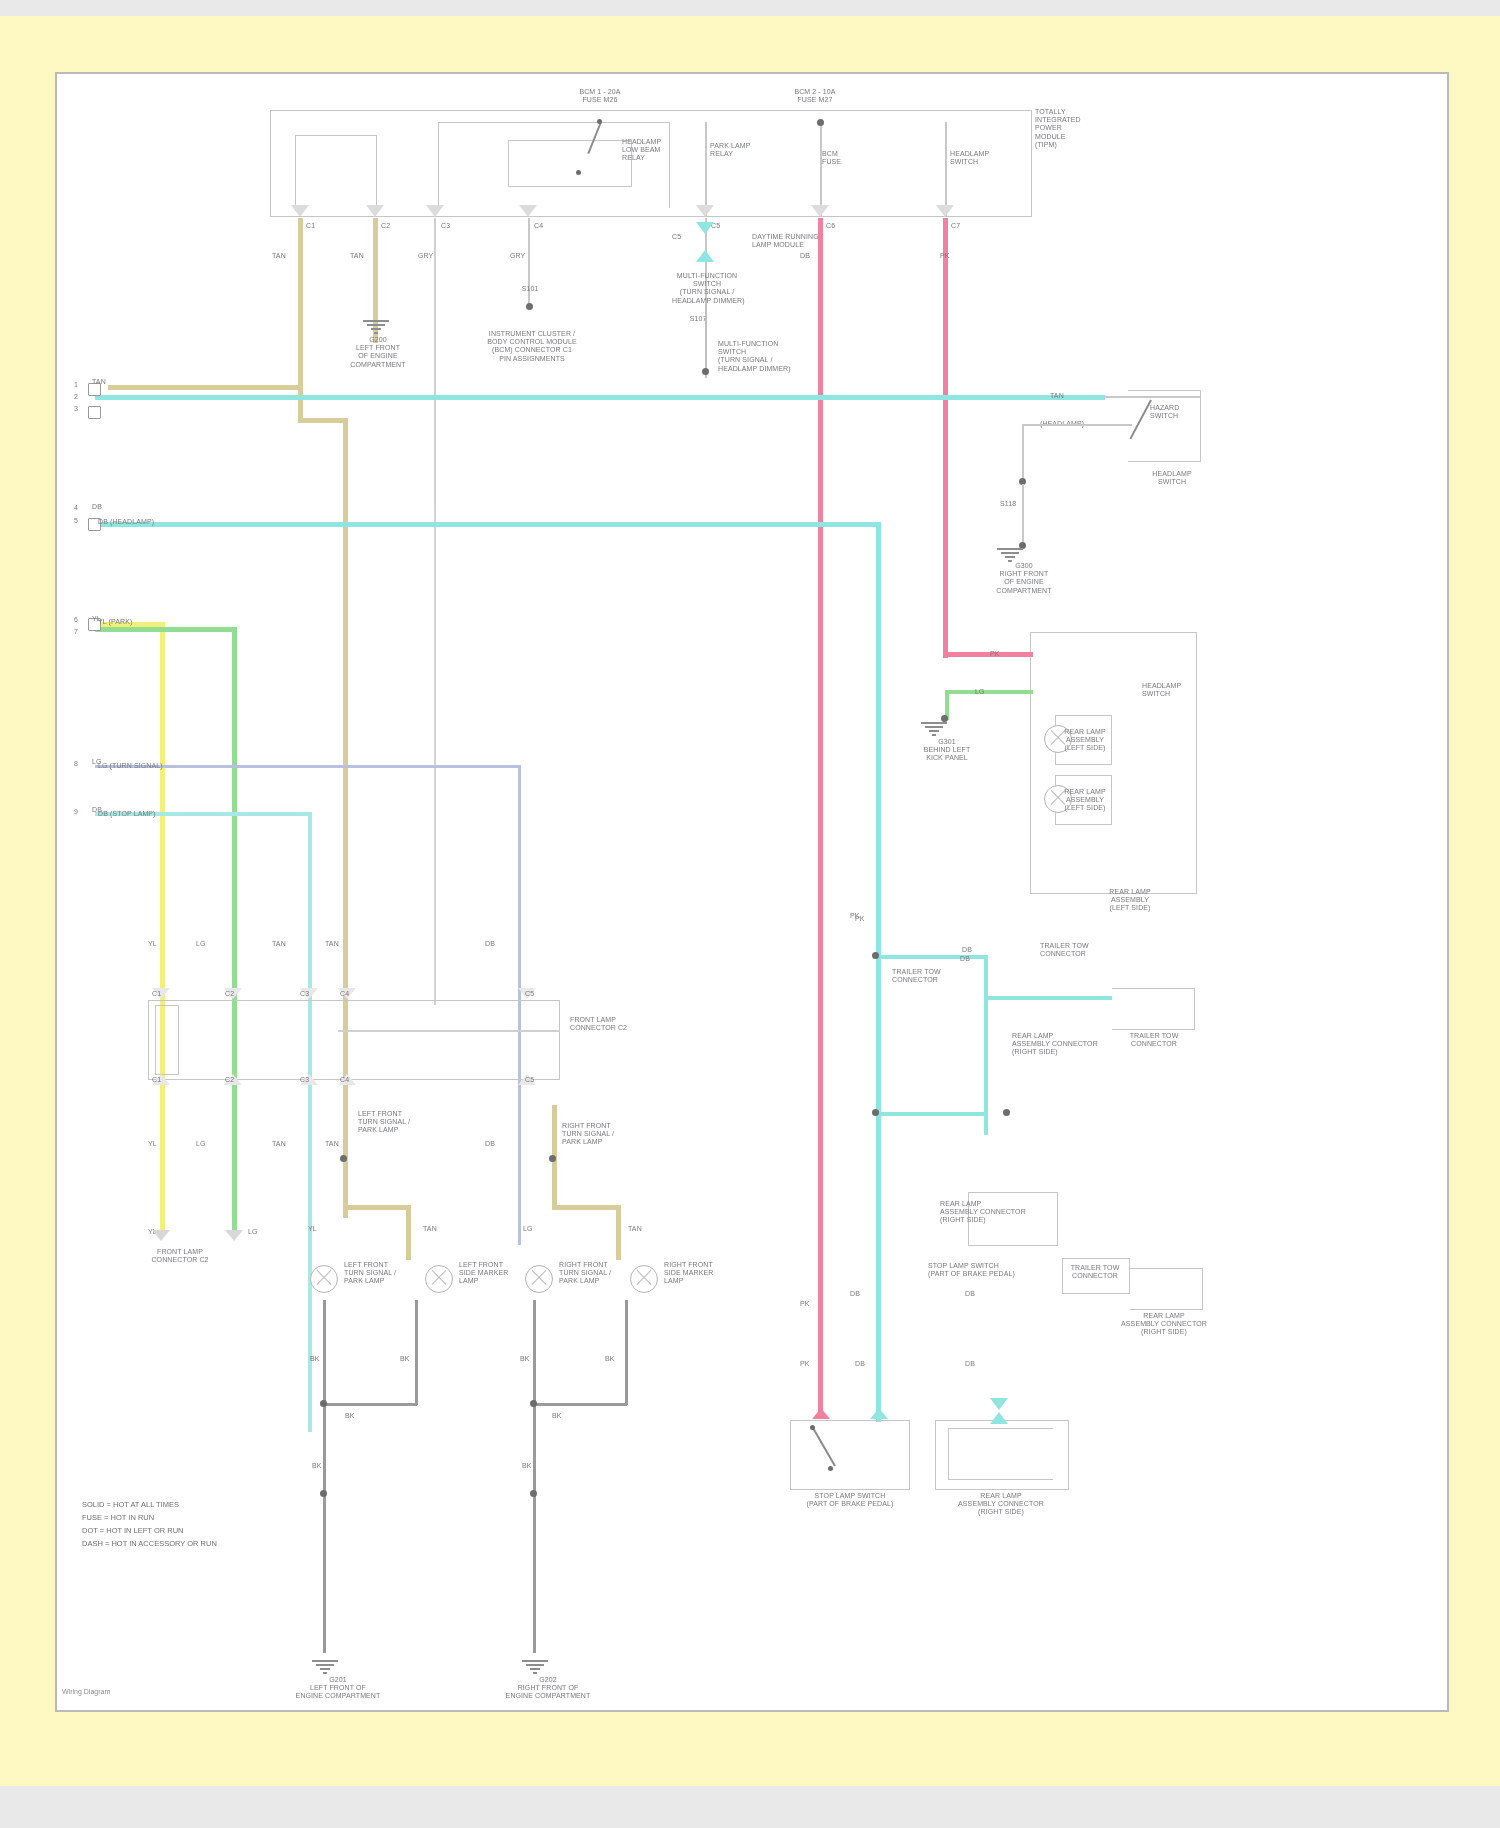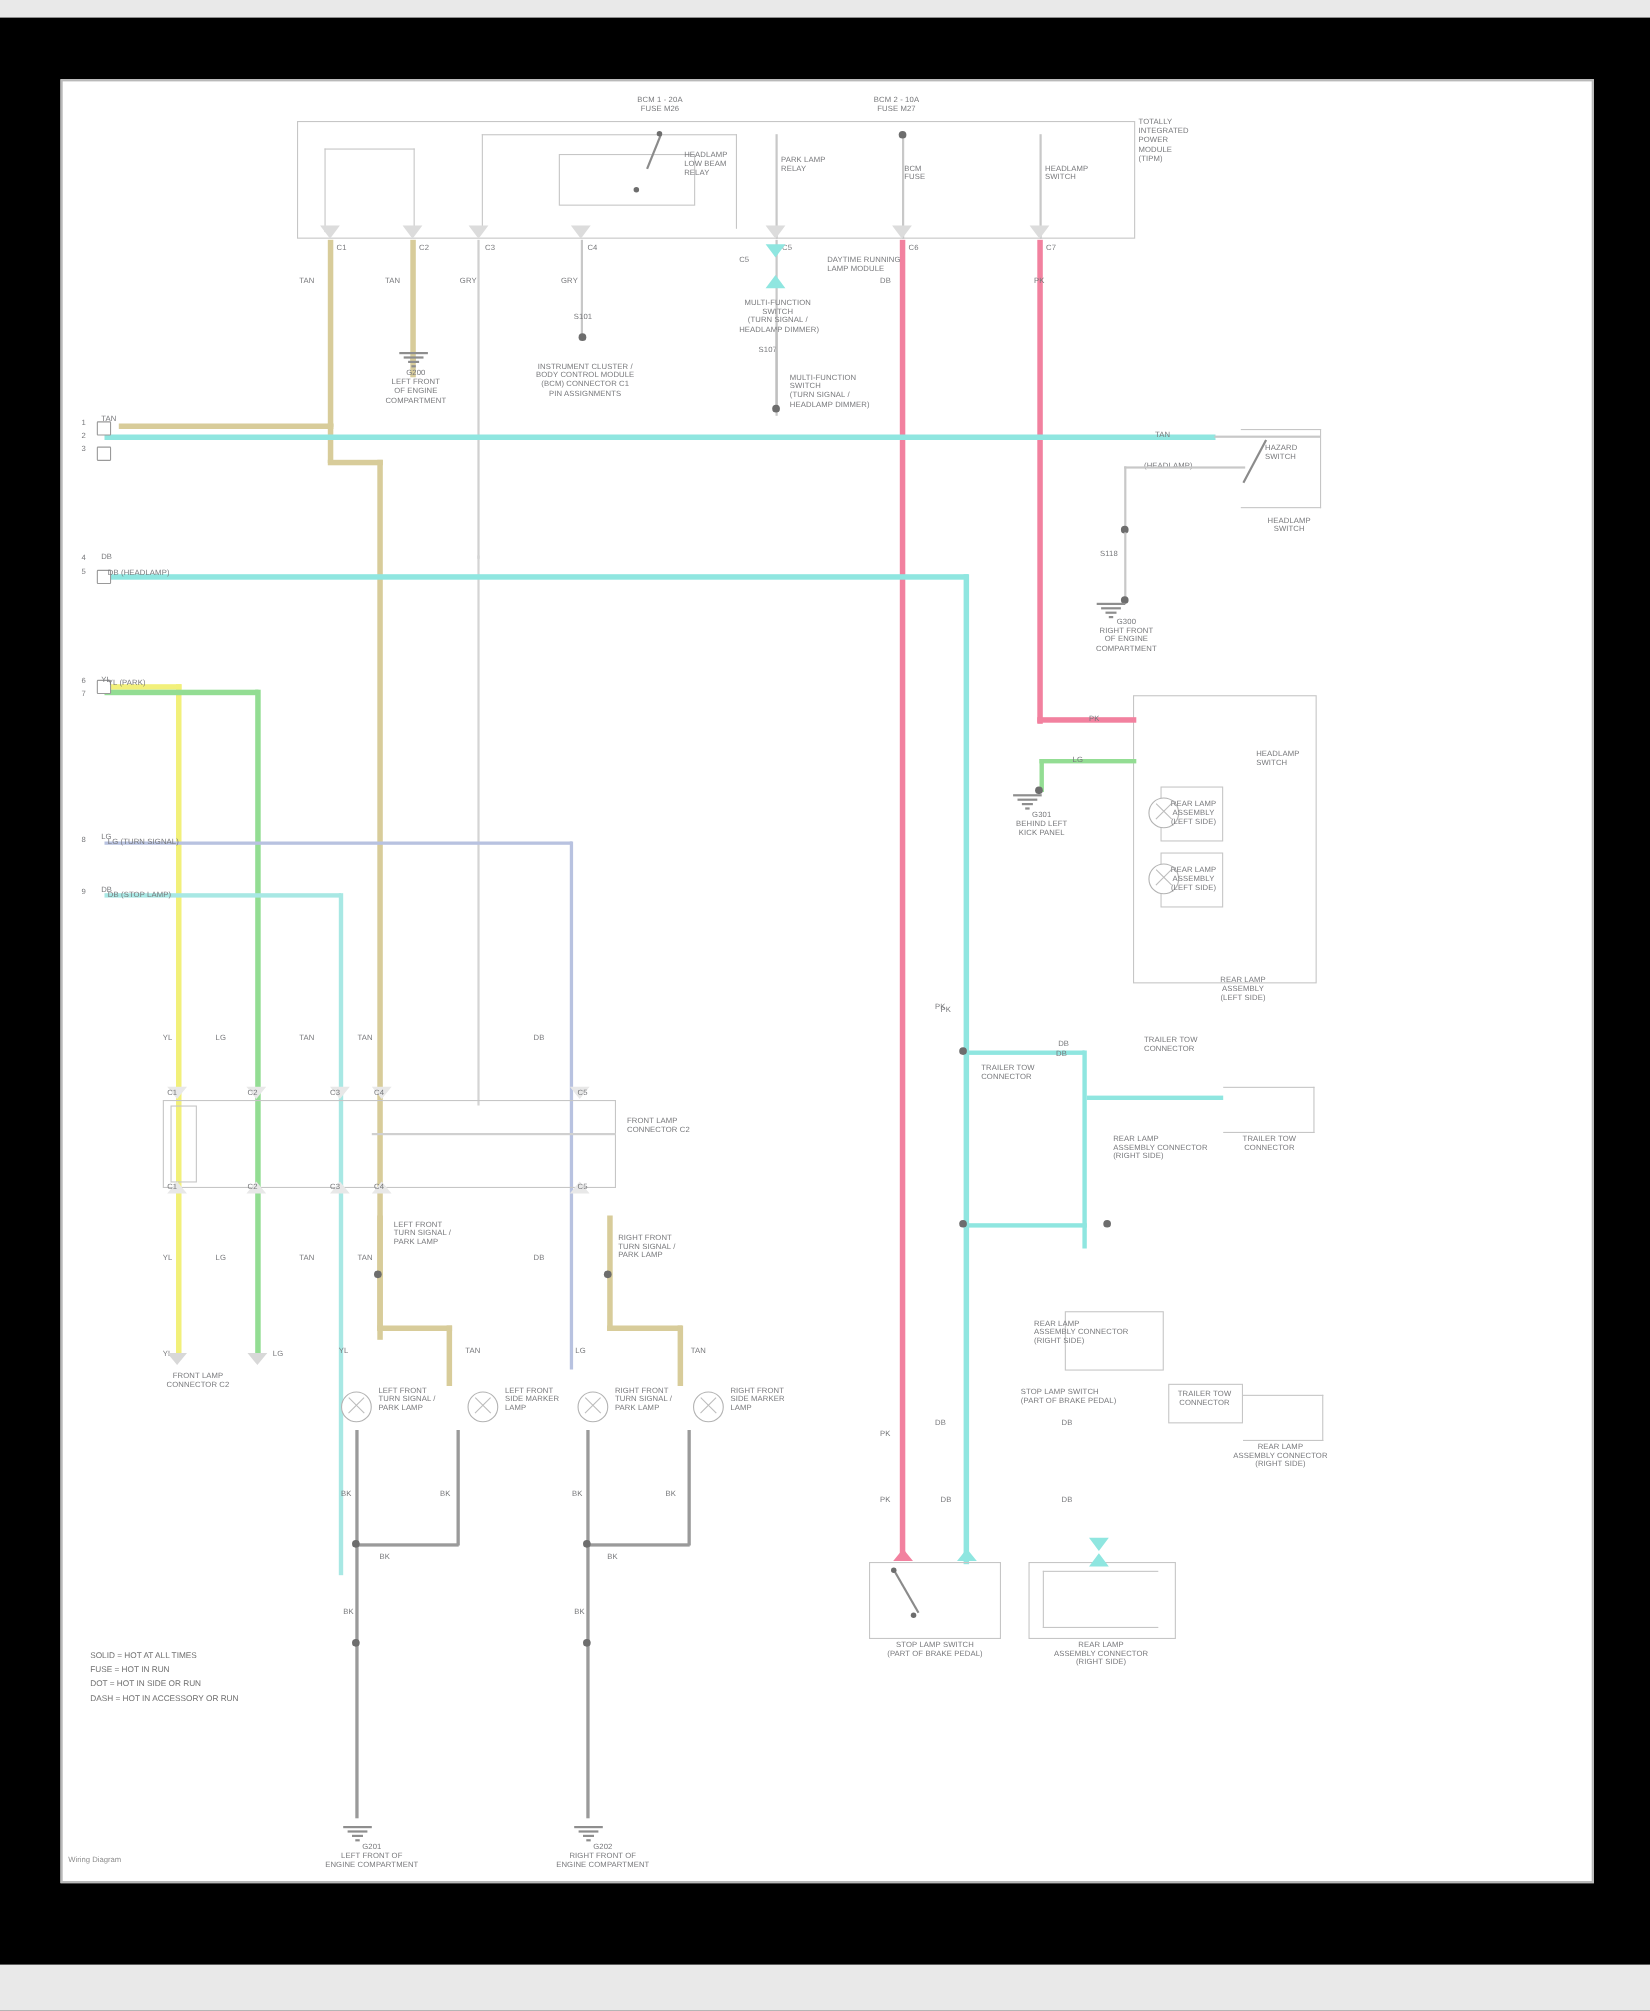--- a/index.html
+++ b/index.html
@@ -1,18 +1,18 @@
 <!DOCTYPE html>
 <html><head>
 <meta charset="utf-8">
 <style>
   html,body{margin:0;padding:0;background:#fff;}
   body{width:1500px;height:1828px;position:relative;
        font-family:"Liberation Sans",sans-serif;color:#6e6e6e;}
-  #page{position:absolute;inset:0;background:#000000;}
+  #page{position:absolute;inset:0;background:#fef9c3;}
 
   
   .page-border{position:absolute;left:55px;top:72px;width:1390px;height:1636px;
      border:2px solid #b9b9b9;background:#fff;}
 
   
   .w{position:absolute;}           
   .lbl{position:absolute;font-size:7px;line-height:8.2px;letter-spacing:.1px;
        color:#77787b;white-space:pre;}
   .lbl.c{text-align:center;}
@@ -466,19 +466,19 @@
   <div class="box" style="left:948px;top:1428px;width:104px;height:50px;border-right:none;"></div>
   <div class="tri" style="left:990px;top:1398px;border-top:12px solid #8fe6e0;"></div>
   <div class="tri" style="left:990px;top:1412px;border-bottom:12px solid #8fe6e0;"></div>
   <div class="lbl c" style="left:930px;top:1492px;width:142px;">REAR LAMP
 ASSEMBLY CONNECTOR
 (RIGHT SIDE)</div>
 
   <div class="legend" style="left:82px;top:1498px;">
     <div>SOLID = HOT AT ALL TIMES</div>
     <div>FUSE  = HOT IN RUN</div>
-    <div>DOT   = HOT IN SIDE OR RUN</div>
+    <div>DOT   = HOT IN LEFT OR RUN</div>
     <div>DASH  = HOT IN ACCESSORY OR RUN</div>
   </div>
 
   <div class="footer" style="left:62px;top:1688px;">Wiring Diagram</div>
 
 </div>
 
 </body></html>

